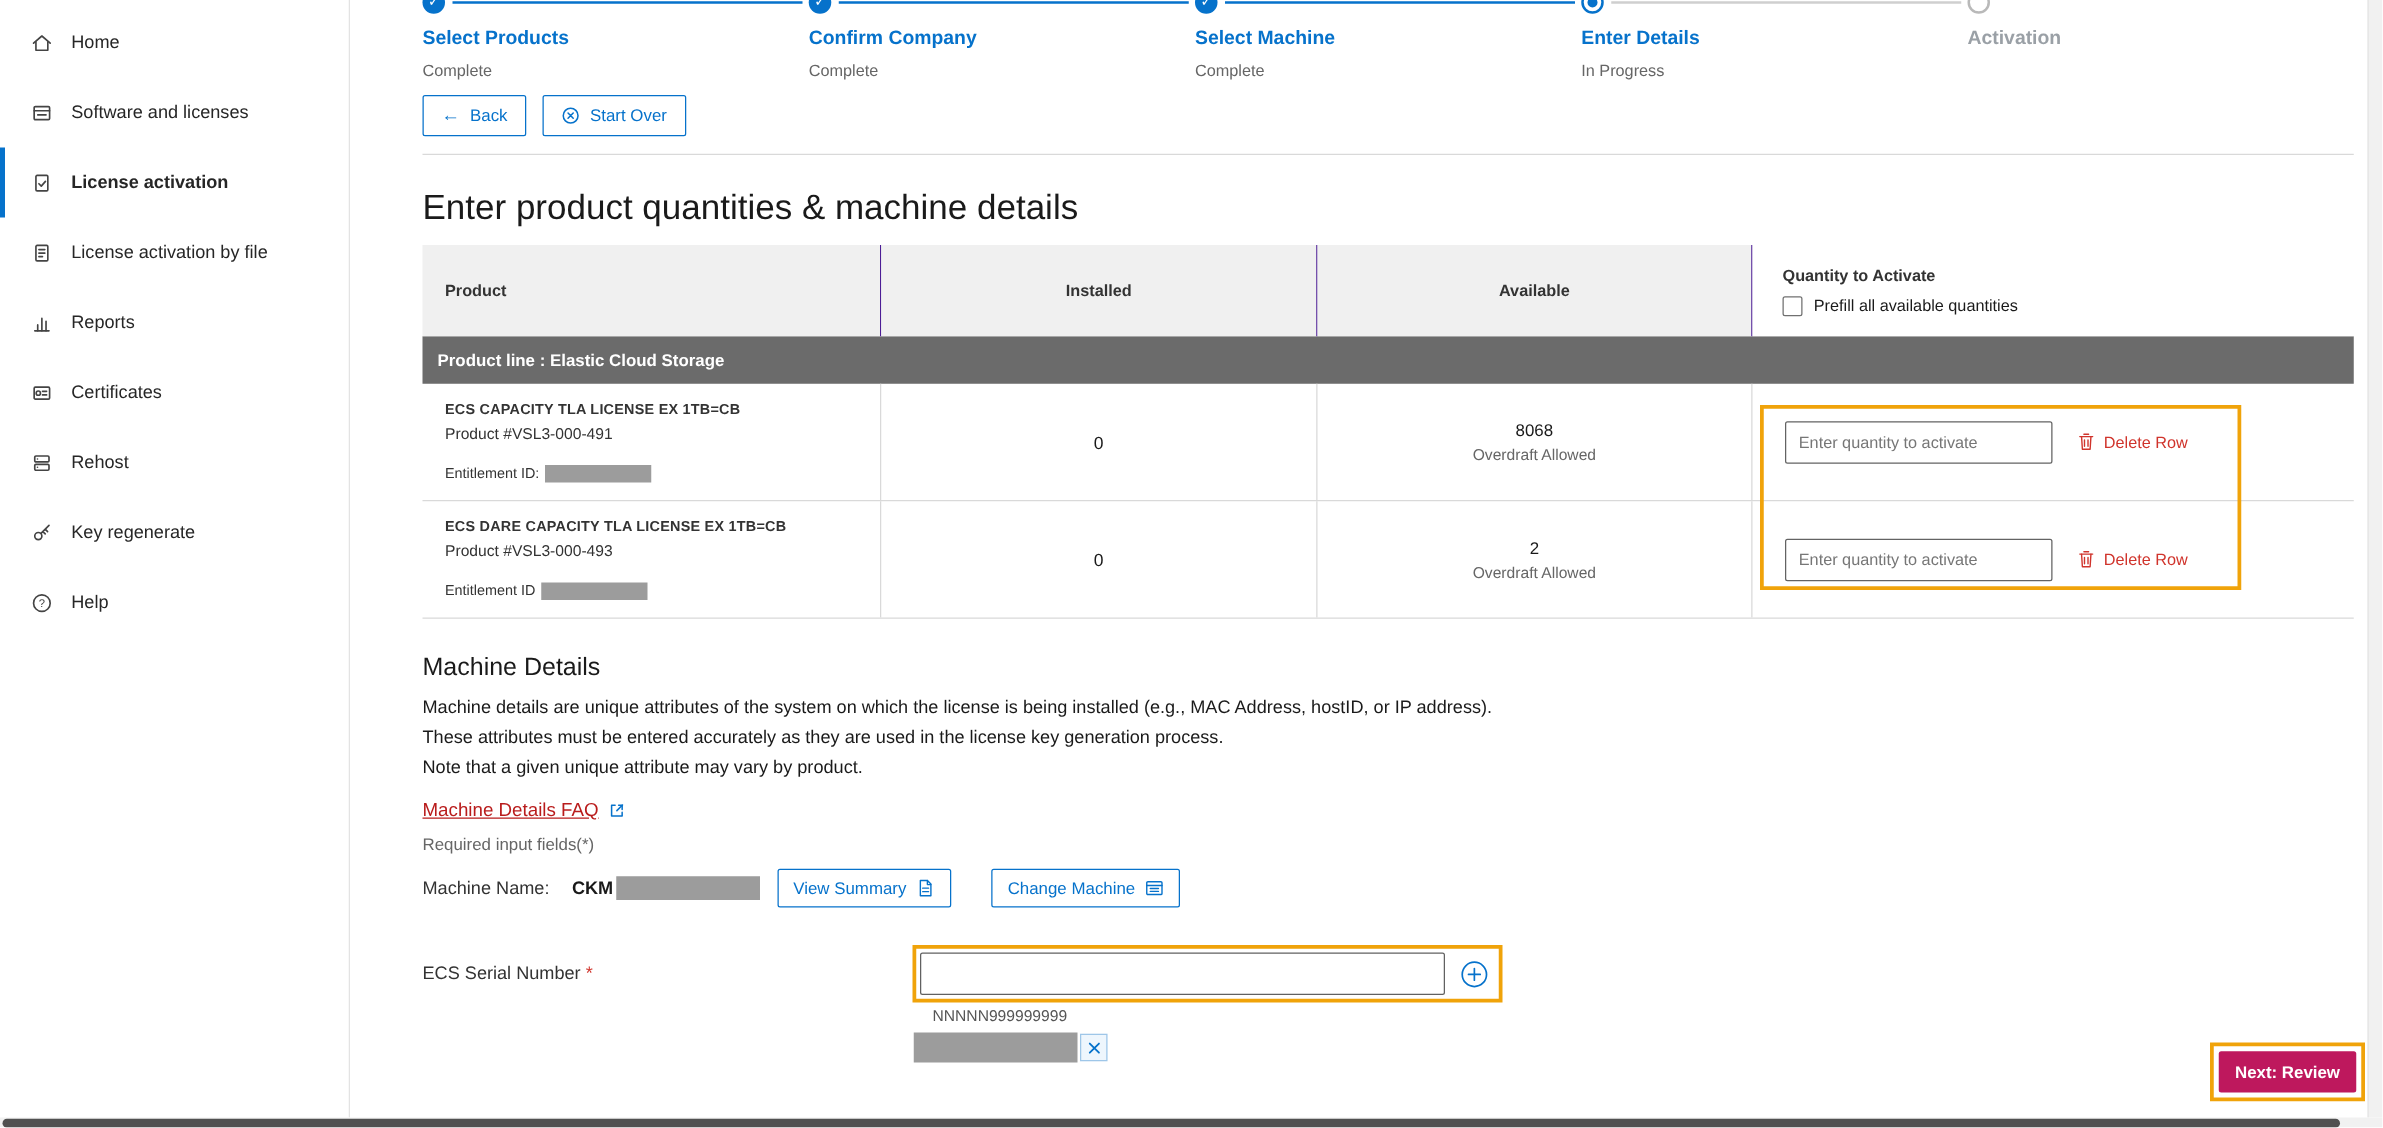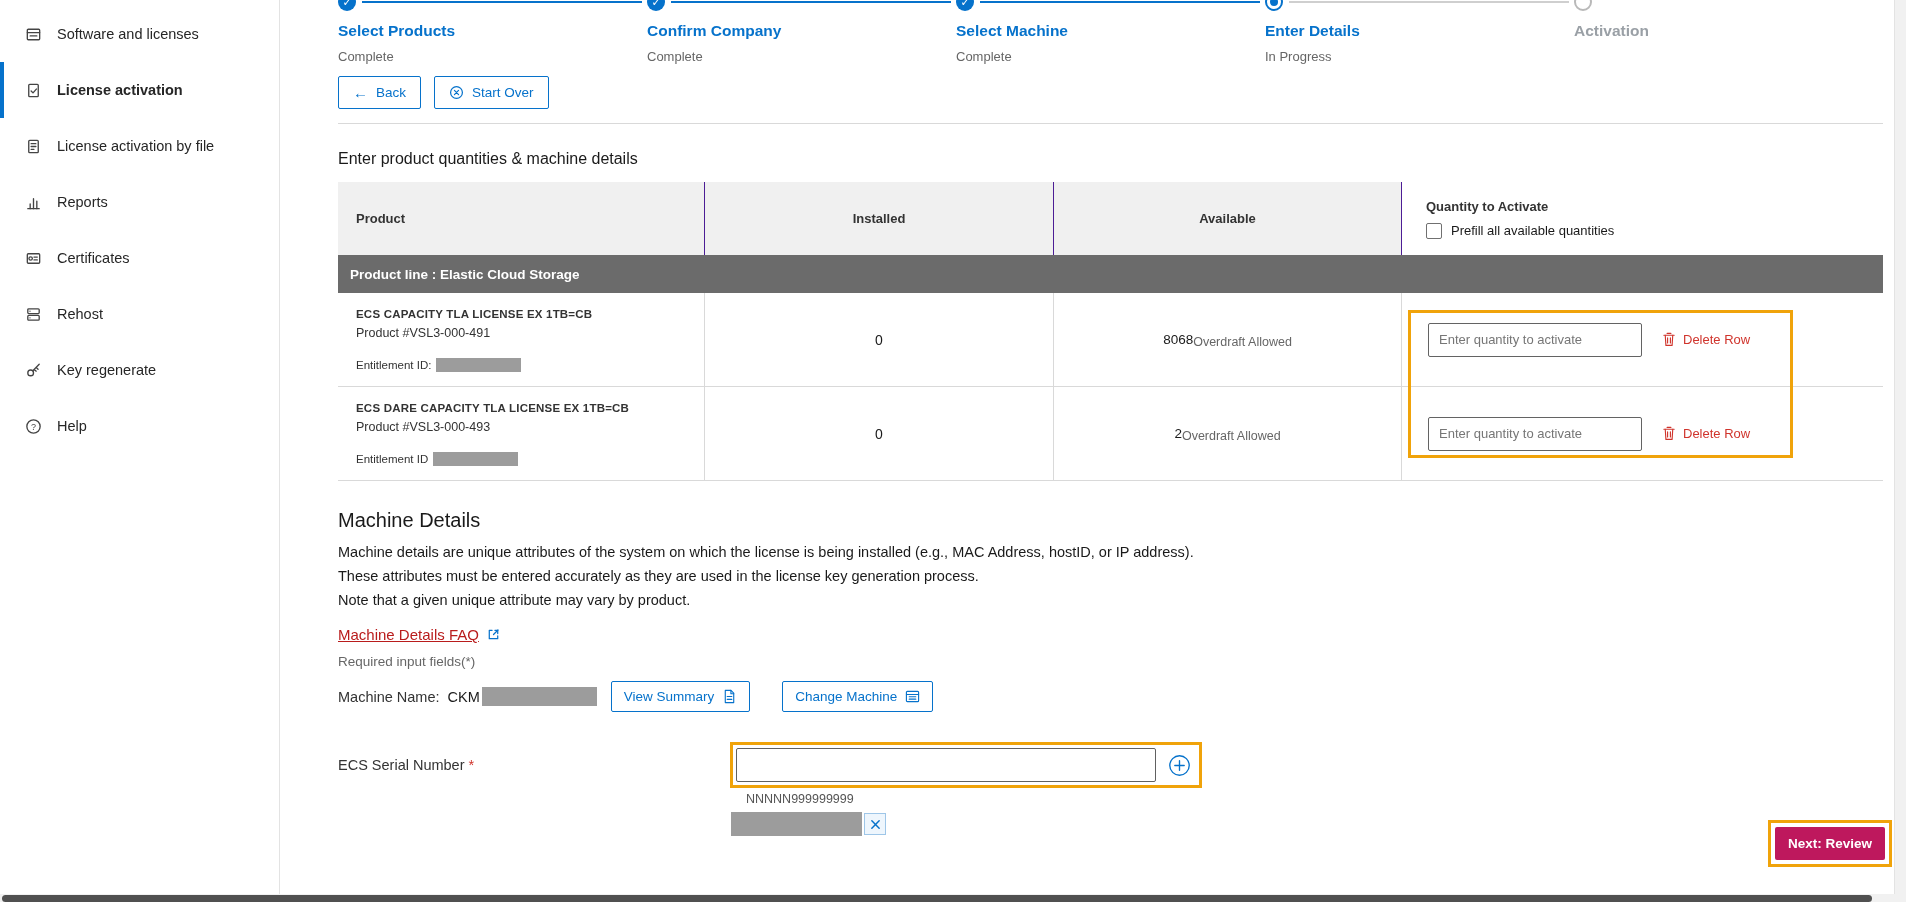--- a/index.html
+++ b/index.html
@@ -57,21 +57,21 @@
     display: inline-flex; align-items: center; gap: 8px;
     border: 1px solid #0672CB; background: #fff; color: #0672CB;
     font-family: "Liberation Sans", sans-serif;
     font-size: 13.5px; padding: 8px 14px; border-radius: 2px; cursor: pointer; line-height: 1;
   }
   .btn-outline svg { width: 15px; height: 15px; }
   .arrow-glyph { font-size: 15px; line-height: 1; }
 
   .divider { border: none; border-top: 1px solid #d9d9d9; margin-top: 14px; width: 1545px; }
 
-  .page-title { font-size: 16px; font-weight: 500; color: #1a1a1a; margin-top: 26px; }
+  .page-title { font-size: 28px; font-weight: 500; color: #1a1a1a; margin-top: 26px; }
 
   
   .ptable { position: relative; width: 1545px; margin-top: 14px; }
   .thead, .trow { display: grid; grid-template-columns: 367px 349px 348px 1fr; }
   .th {
     background: #f0f0f0; height: 73px;
     border-right: 1px solid #4c1d95;
     display: flex; align-items: center;
     font-size: 13px; font-weight: 700; color: #333;
   }
@@ -92,21 +92,21 @@
 
   .trow { border-bottom: 1px solid #d9d9d9; min-height: 93px; }
   .tcell { border-right: 1px solid #d9d9d9; }
   .tcell.product { padding: 15px 16px 14px 18px; }
   .pname { font-size: 11.5px; font-weight: 700; color: #333; letter-spacing: .2px; }
   .pnum { font-size: 12.5px; color: #333; margin-top: 6px; }
   .pent { font-size: 11.5px; color: #333; margin-top: 18px; display: flex; align-items: center; gap: 5px; }
   .redact { background: #9c9c9c; display: inline-block; }
   .redact.ent { width: 85px; height: 14px; }
   .tcell.installed { display: flex; align-items: center; justify-content: center; font-size: 14px; color: #1a1a1a; }
-  .tcell.available { display: flex; align-items: center; justify-content: center; }
+  .tcell.available { display: flex; flex-direction: column; align-items: center; justify-content: center; }
   .avail-val { font-size: 13.5px; color: #1a1a1a; }
   .avail-note { font-size: 12.5px; color: #666; margin-top: 5px; }
   .tcell.qty { border-right: none; display: flex; align-items: center; gap: 20px; padding-left: 26px; }
   .qty-input {
     width: 214px; height: 34px; border: 1px solid #636363; border-radius: 2px;
     font-family: "Liberation Sans", sans-serif; font-size: 13px; padding: 0 10px; color: #333;
   }
   .qty-input::placeholder { color: #767676; }
   .delete-btn {
     display: inline-flex; align-items: flex-start; gap: 7px;
@@ -123,21 +123,21 @@
   .md-desc { margin-top: 8px; font-size: 14.5px; color: #1a1a1a; line-height: 24px; }
   .faq-link {
     margin-top: 14px; display: inline-flex; align-items: center; gap: 7px;
     color: #b91c1c; font-size: 15px; text-decoration: underline; cursor: pointer;
   }
   .faq-link svg { width: 15px; height: 15px; }
   .required-note { margin-top: 10px; font-size: 13.5px; color: #666; }
 
   .mn-row { margin-top: 12px; display: flex; align-items: center; }
   .mn-label { font-size: 14.5px; color: #333; }
-  .mn-value { font-size: 14.5px; font-weight: 400; margin-left: 8px; }
+  .mn-value { font-size: 14.5px; font-weight: 700; margin-left: 18px; }
   .redact.mname { width: 115px; height: 19px; margin-left: 2px; }
   .mn-row .btn-outline { margin-left: 14px; padding: 7px 12px; }
   .mn-row .btn-outline.second { margin-left: 32px; }
 
   .serial-row { margin-top: 30px; display: flex; align-items: center; }
   .serial-label { width: 392px; font-size: 14.5px; color: #333; }
   .req-star { color: #d0342c; }
   .serial-group { display: flex; align-items: center; gap: 12px; border: 3px solid #F0A30A; padding: 3px 8px 3px 3px; }
   .serial-input {
     width: 420px; height: 34px; border: 1px solid #616161; border-radius: 2px;
@@ -168,20 +168,29 @@
   .vscroll { position: absolute; top: 0; right: 0; width: 12px; height: 894px; background: #f1f1f1; border-left: 1px solid #e3e3e3; }
   .hscroll { position: absolute; left: 0; bottom: 0; width: 1906px; height: 8px; background: #f1f1f1; }
   .hthumb { position: absolute; left: 2px; top: 1px; width: 1870px; height: 7px; background: #505050; border-radius: 4px; cursor: grab; }
 </style>
 </head>
 <body>
 
 <div class="app">
 
   <aside class="sidebar">
+    <div class="side-item">
+      <svg viewBox="0 0 20 20">
+          <g class="icon-stroke">
+            <path d="M3 10l7-6 7 6"></path>
+            <path d="M5 9v7h10V9"></path>
+          </g>
+        </svg>
+      <span>Home</span>
+    </div>
     <div class="side-item">
       <svg viewBox="0 0 20 20">
           <g class="icon-stroke">
             <rect x="3.5" y="4.5" width="13" height="11" rx="1"></rect>
             <path d="M3.5 8h13"></path>
             <path d="M6.5 11.5h7"></path>
           </g>
         </svg>
       <span>Software and licenses</span>
     </div>

